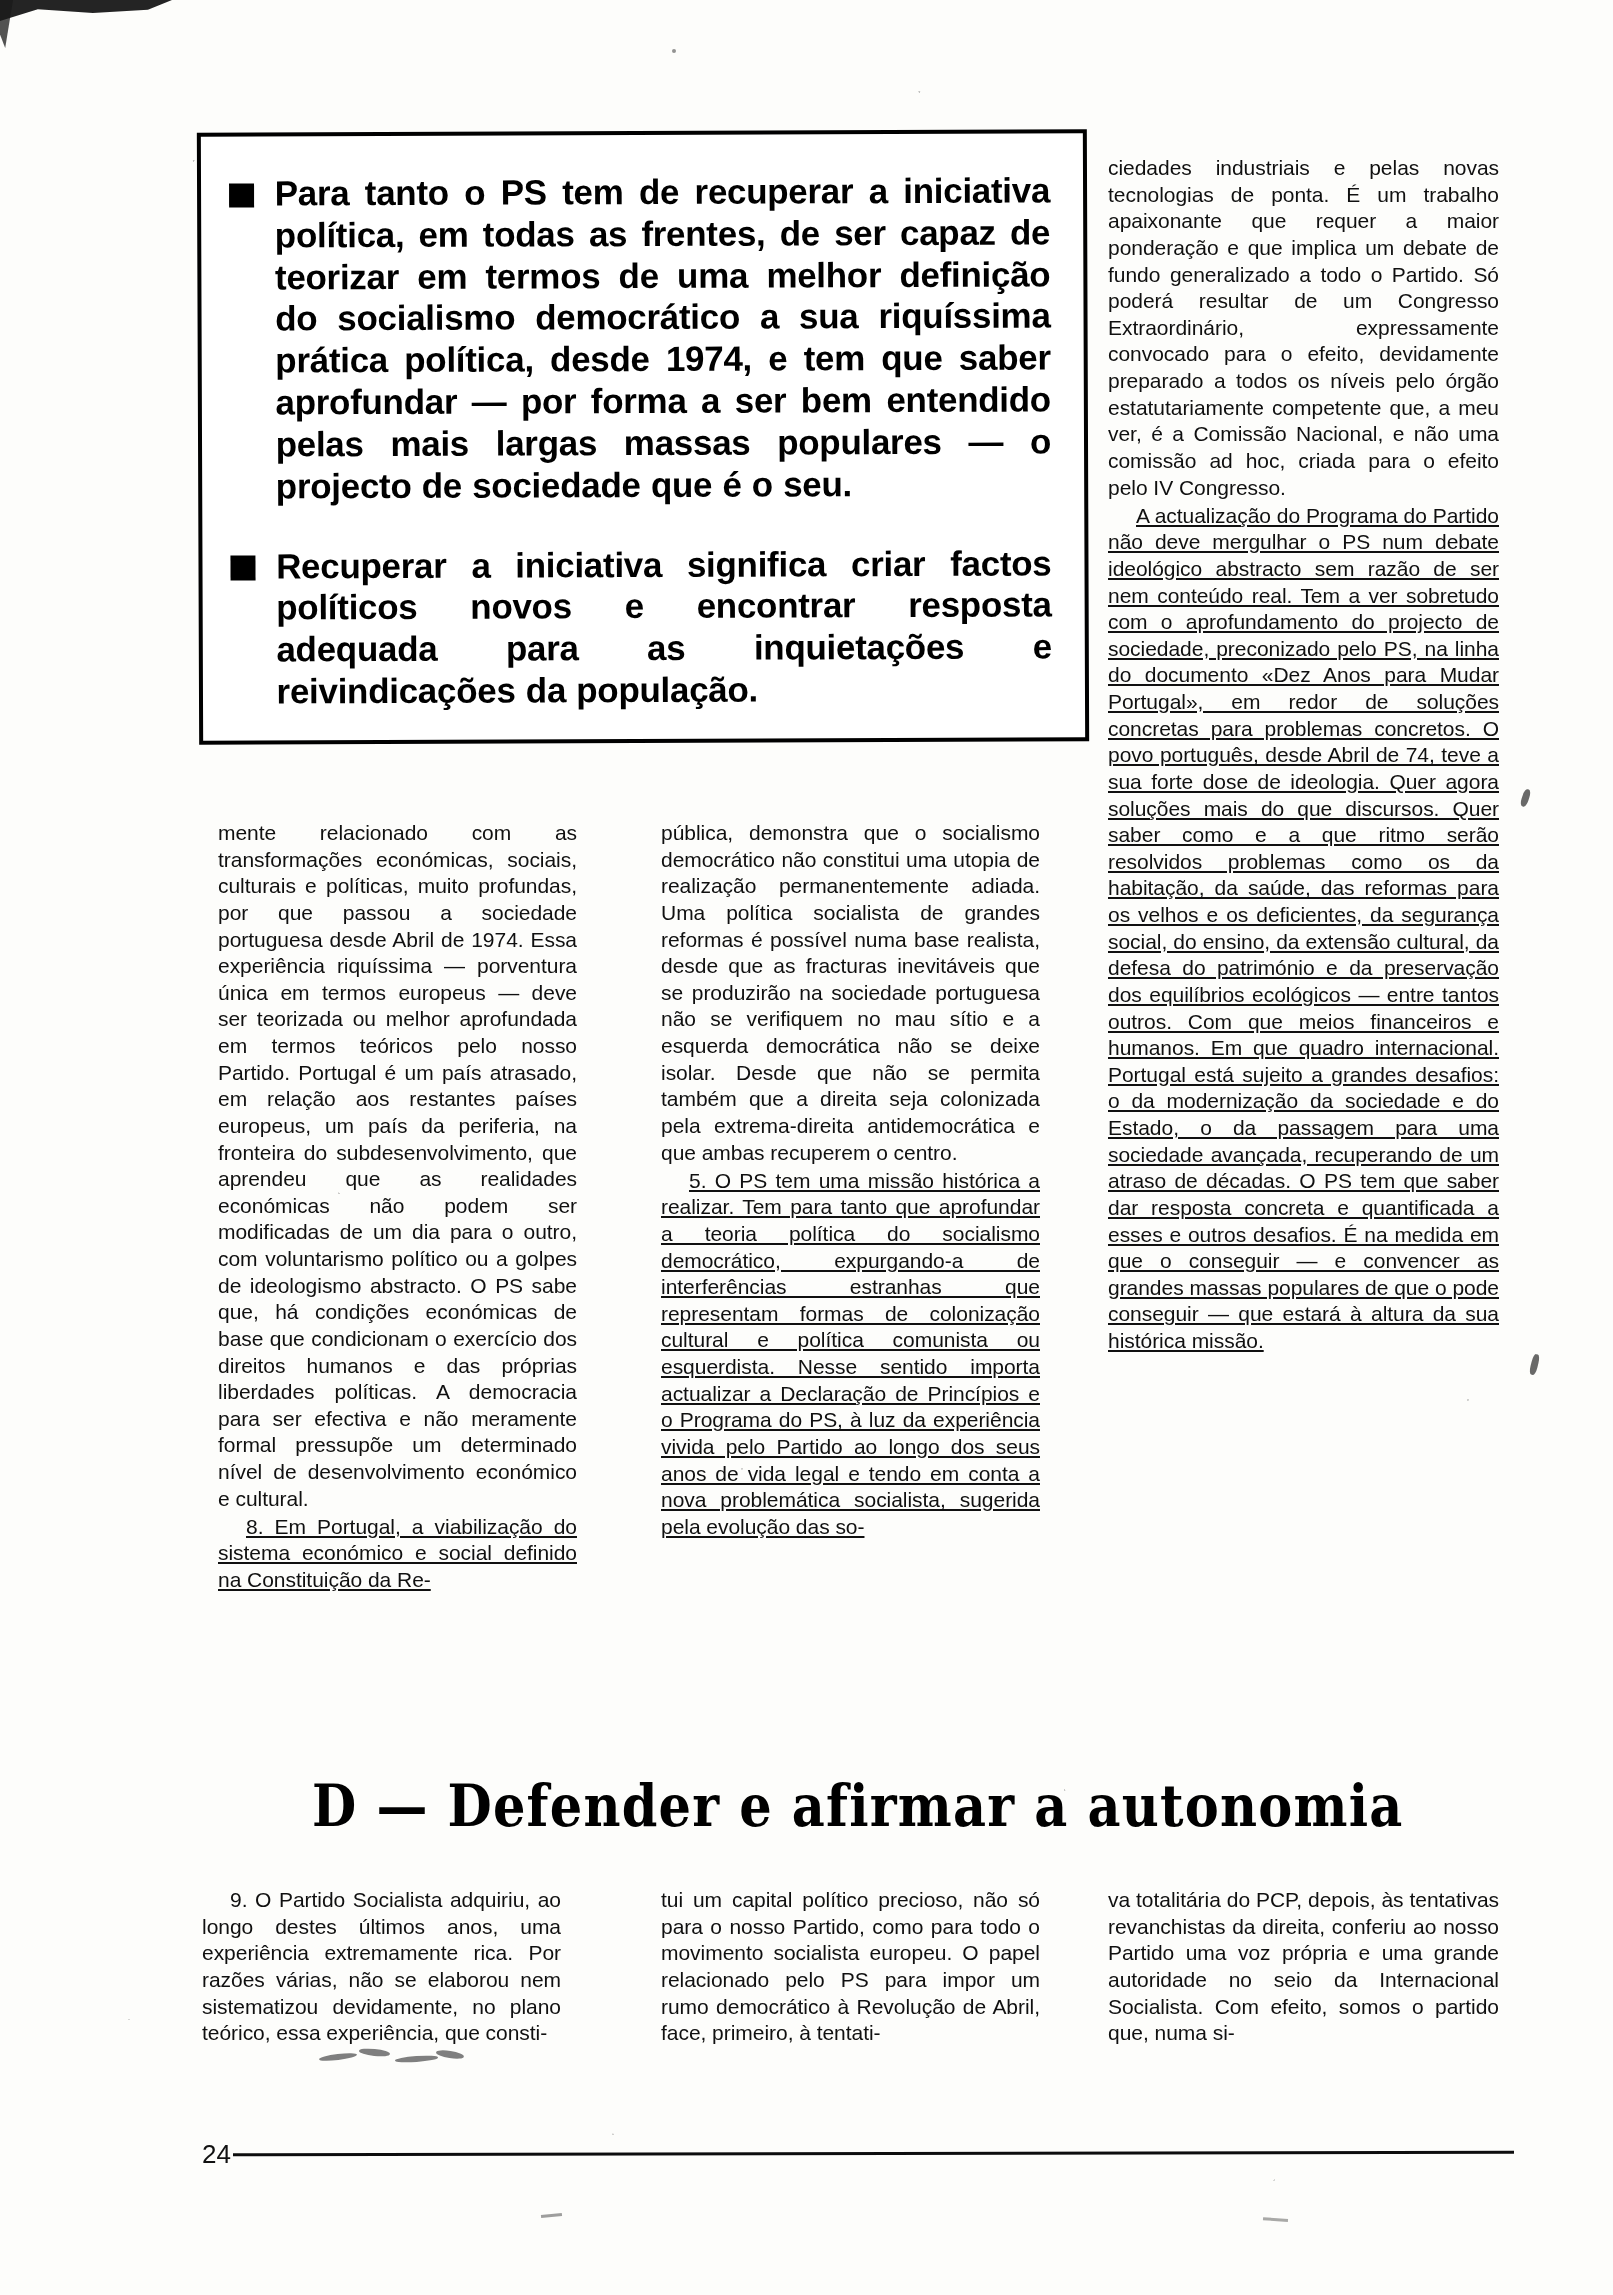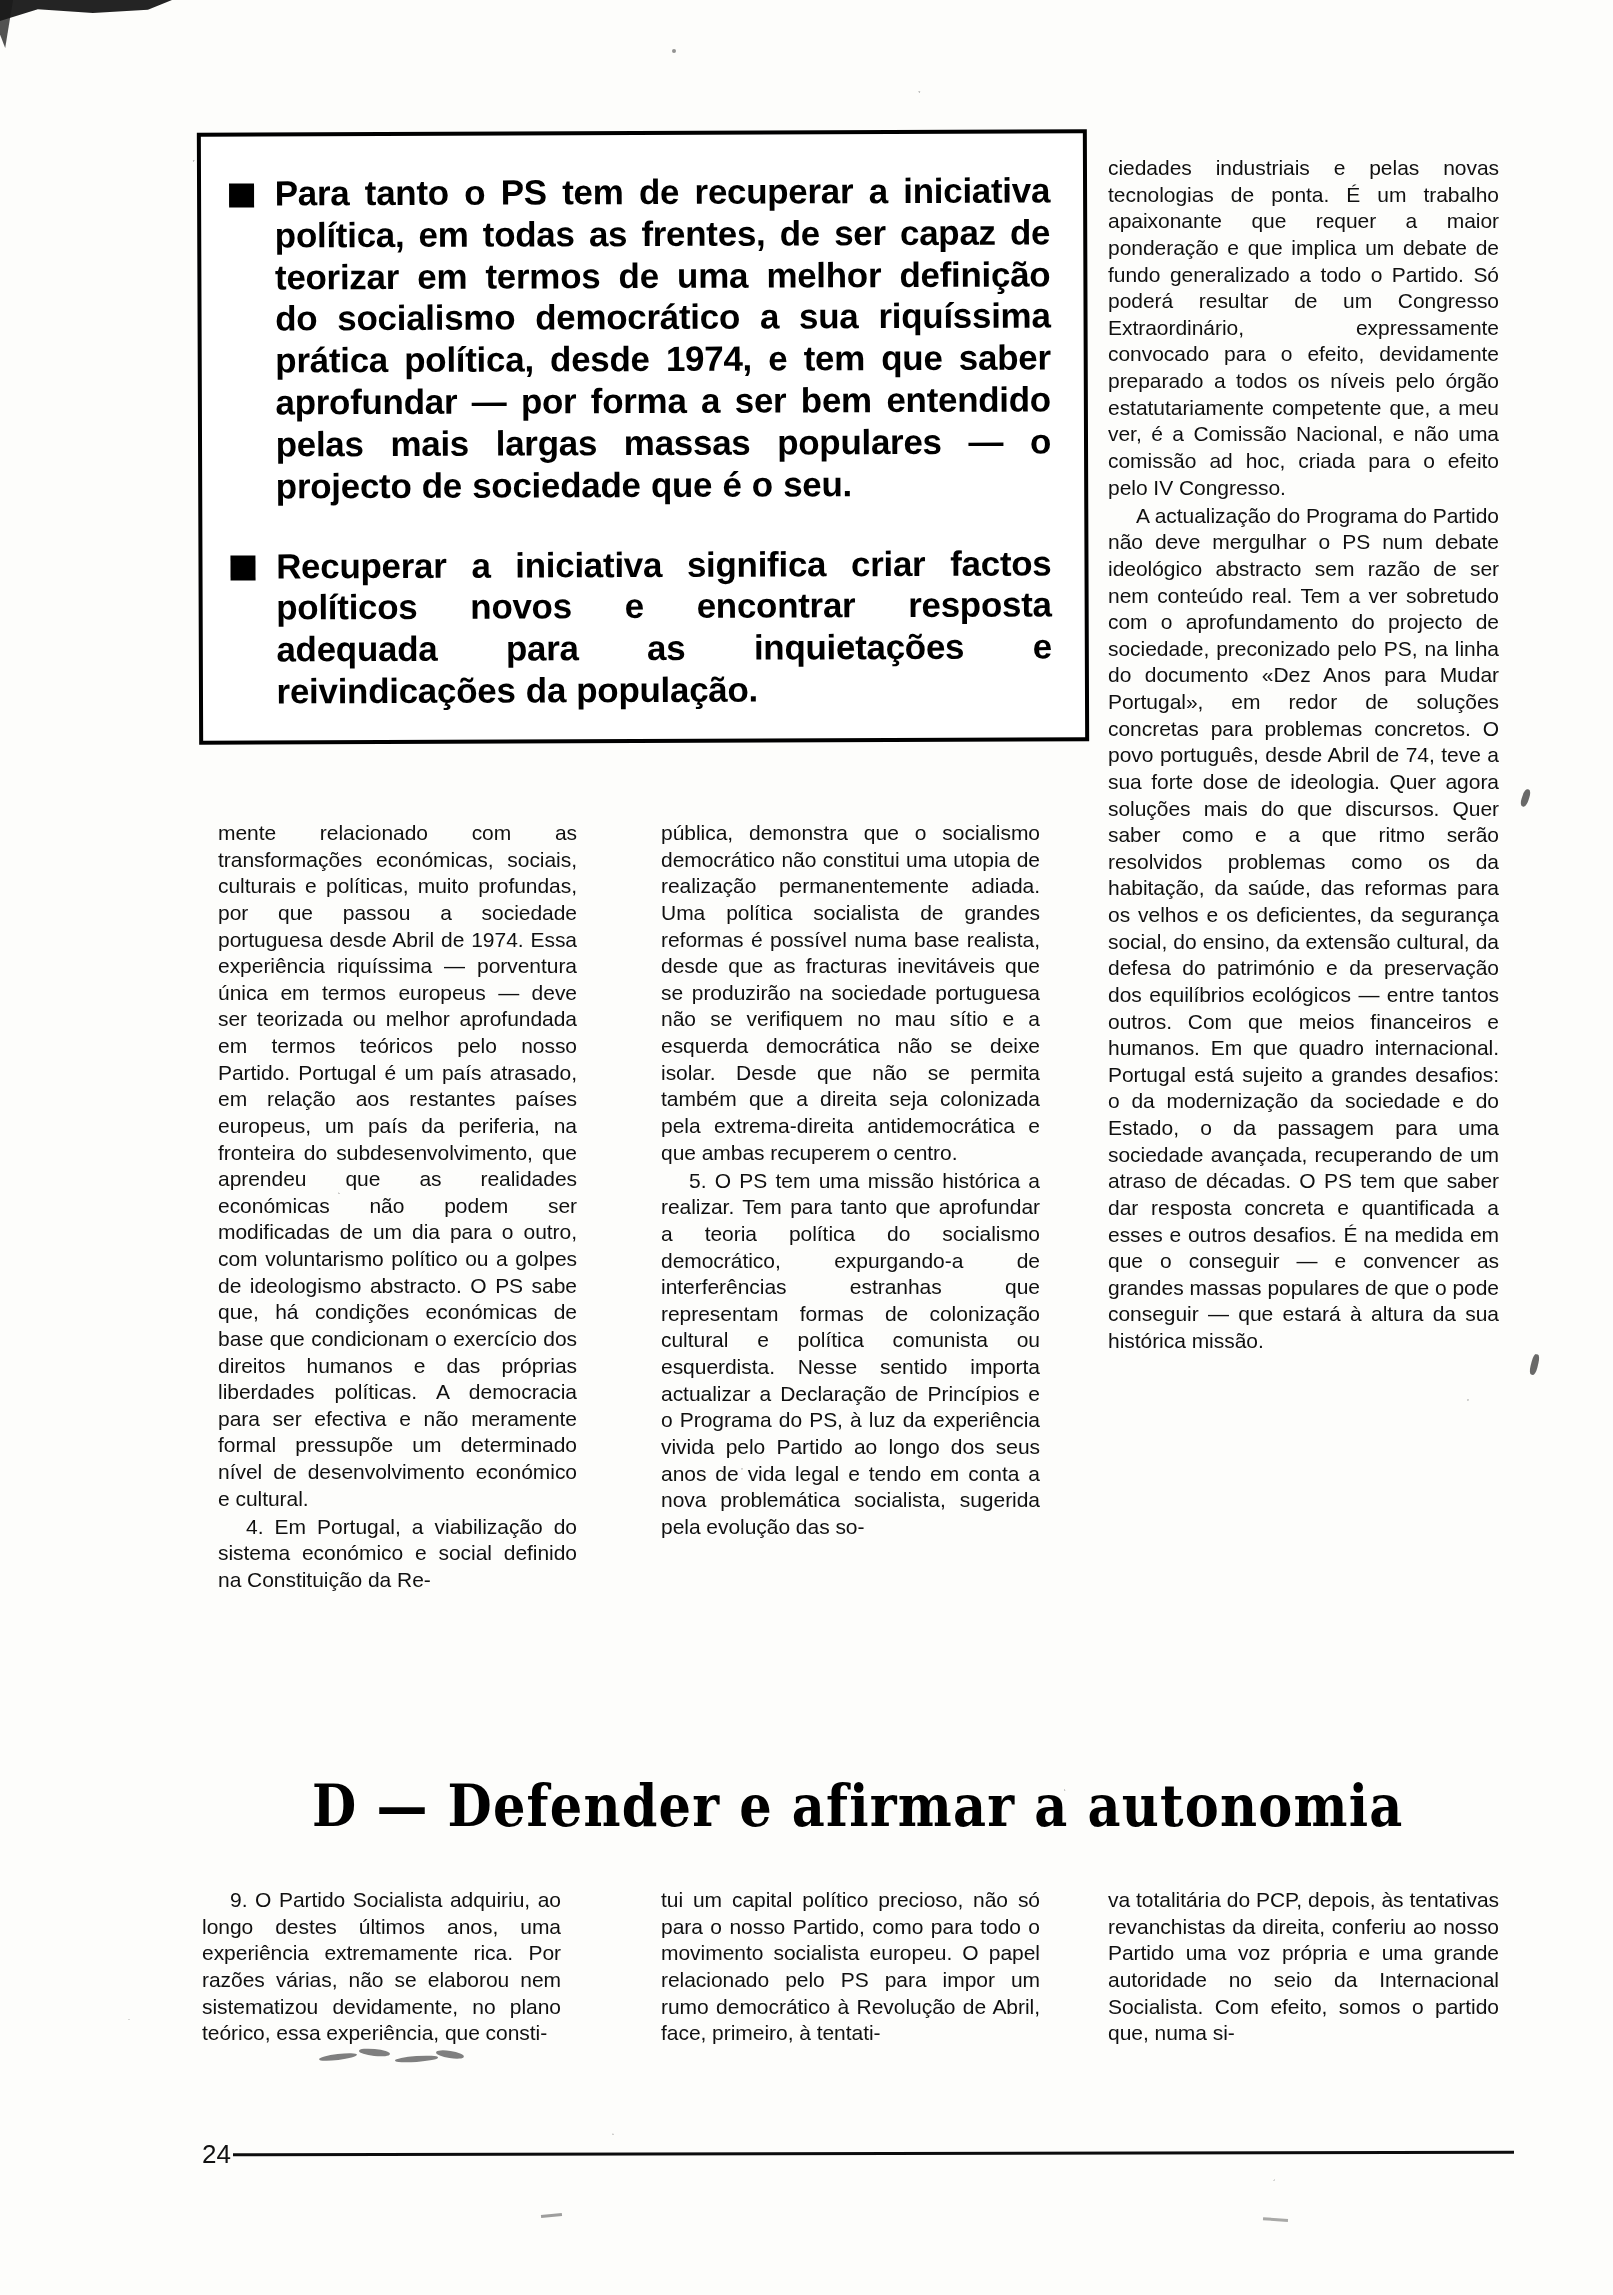--- a/index.html
+++ b/index.html
@@ -104,21 +104,21 @@
   .col {
     position: absolute;
     font-size: 21px;
     line-height: 1.268;
     text-align: justify;
     text-justify: inter-word;
     color: #101010;
     letter-spacing: -0.04px;
   }
   .col p { margin: 0; text-indent: 28px; }
-  .col p + p { margin-top: 1.6px; }
+  .col p + p { margin-top: 1.6px; text-decoration: underline; }
   .col p.flush { text-indent: 0; }
 
   
   #col-left-upper   { left: 218px;  top: 820px; width: 359px; }
   #col-mid-upper    { left: 661px;  top: 820px; width: 379px; }
   
   #col-right-upper  { left: 1108px; top: 113px;  width: 391px; margin-top: 42px; }
 
   
   #col-left-lower   { left: 202px;  top: 1887px; width: 359px; }
@@ -217,21 +217,21 @@
 
     <div class="quote-item">
       <div class="bullet-square"></div>
       <div class="quote-text">Recuperar a iniciativa significa criar factos políticos novos e encontrar resposta adequada para as inquietações e reivindicações da população.</div>
     </div>
 
   </div>
 
   <div class="col" id="col-left-upper">
     <p class="flush">mente relacionado com as transformações económicas, sociais, culturais e políticas, muito profundas, por que passou a sociedade portuguesa desde Abril de 1974. Essa experiência riquíssima — porventura única em termos europeus — deve ser teorizada ou melhor aprofundada em termos teóricos pelo nosso Partido. Portugal é um país atrasado, em relação aos restantes países europeus, um país da periferia, na fronteira do subdesenvolvimento, que aprendeu que as realidades económicas não podem ser modificadas de um dia para o outro, com voluntarismo político ou a golpes de ideologismo abstracto. O PS sabe que, há condições económicas de base que condicionam o exercício dos direitos humanos e das próprias liberdades políticas. A democracia para ser efectiva e não meramente formal pressupõe um determinado nível de desenvolvimento económico e cultural.</p>
-    <p>4. Em Portugal, a viabilização do sistema económico e social definido na Constituição da Re-</p>
+    <p>8. Em Portugal, a viabilização do sistema económico e social definido na Constituição da Re-</p>
   </div>
 
   <div class="col" id="col-mid-upper">
     <p class="flush">pública, demonstra que o socialismo democrático não constitui uma utopia de realização permanentemente adiada. Uma política socialista de grandes reformas é possível numa base realista, desde que as fracturas inevitáveis que se produzirão na sociedade portuguesa não se verifiquem no mau sítio e a esquerda democrática não se deixe isolar. Desde que não se permita também que a direita seja colonizada pela extrema-direita antidemocrática e que ambas recuperem o centro.</p>
     <p>5. O PS tem uma missão histórica a realizar. Tem para tanto que aprofundar a teoria política do socialismo democrático, expurgando-a de interferências estranhas que representam formas de colonização cultural e política comunista ou esquerdista. Nesse sentido importa actualizar a Declaração de Princípios e o Programa do PS, à luz da experiência vivida pelo Partido ao longo dos seus anos de vida legal e tendo em conta a nova problemática socialista, sugerida pela evolução das so-</p>
   </div>
 
   <div class="col" id="col-right-upper">
     <p class="flush">ciedades industriais e pelas novas tecnologias de ponta. É um trabalho apaixonante que requer a maior ponderação e que implica um debate de fundo generalizado a todo o Partido. Só poderá resultar de um Congresso Extraordinário, expressamente convocado para o efeito, devidamente preparado a todos os níveis pelo órgão estatutariamente competente que, a meu ver, é a Comissão Nacional, e não uma comissão ad hoc, criada para o efeito pelo IV Congresso.</p>
     <p>A actualização do Programa do Partido não deve mergulhar o PS num debate ideológico abstracto sem razão de ser nem conteúdo real. Tem a ver sobretudo com o aprofundamento do projecto de sociedade, preconizado pelo PS, na linha do documento «Dez Anos para Mudar Portugal», em redor de soluções concretas para problemas concretos. O povo português, desde Abril de 74, teve a sua forte dose de ideologia. Quer agora soluções mais do que discursos. Quer saber como e a que ritmo serão resolvidos problemas como os da habitação, da saúde, das reformas para os velhos e os deficientes, da segurança social, do ensino, da extensão cultural, da defesa do património e da preservação dos equilíbrios ecológicos — entre tantos outros. Com que meios financeiros e humanos. Em que quadro internacional. Portugal está sujeito a grandes desafios: o da modernização da sociedade e do Estado, o da passagem para uma sociedade avançada, recuperando de um atraso de décadas. O PS tem que saber dar resposta concreta e quantificada a esses e outros desafios. É na medida em que o conseguir — e convencer as grandes massas populares de que o pode conseguir — que estará à altura da sua histórica missão.</p>

